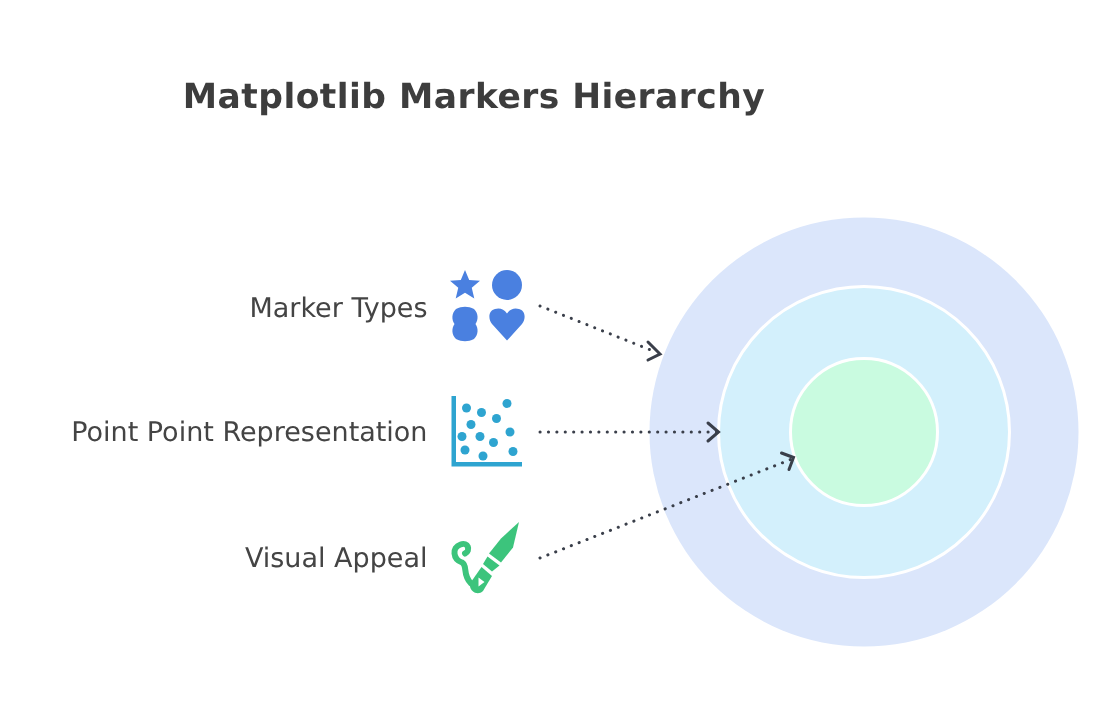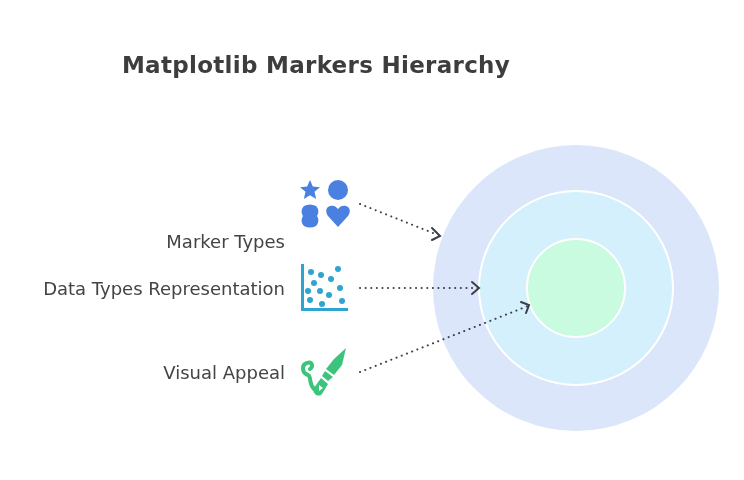--- a/index.html
+++ b/index.html
@@ -26,22 +26,22 @@
   <g fill="none" stroke="#3a3f4a" stroke-width="2" stroke-linecap="round">
     <line x1="360" y1="288" x2="478" y2="288" stroke-dasharray="0.1 5.5"></line>
     <polyline points="472,282 479,288 472,294"></polyline>
   </g>
   <g fill="none" stroke="#3a3f4a" stroke-width="2" stroke-linecap="round">
     <line x1="360" y1="372" x2="528" y2="306" stroke-dasharray="0.1 5.5"></line>
     <polyline points="521,302 529,305 526,313"></polyline>
   </g>
 </svg>
 
-<div class="label" style="top:195px;margin-top:36px;">Marker Types</div>
-<div class="label" style="top:278px;">Data Types Representation</div>
+<div class="label" style="top:195px;">Marker Types</div>
+<div class="label" style="top:278px;">Point Point Representation</div>
 <div class="label" style="top:362px;margin-left:16px;">Visual Appeal</div>
 
 <div class="icon" style="left:298px; top:178px;">
   <svg width="52" height="52" viewBox="0 0 52 52">
     <g fill="#4a80e0">
       <polygon points="12,2 14.8,8.6 22,9.2 16.5,13.8 18.2,21 12,17.2 5.8,21 7.5,13.8 2,9.2 9.2,8.6"></polygon>
       <circle cx="40" cy="12" r="10"></circle>
       <path d="M6,28 C10,26 14,26 18,28 C21,31 21,35 19,38 C21,41 21,45 18,48 C14,50 10,50 6,48 C3,45 3,41 5,38 C3,35 3,31 6,28 Z"></path>
       <path d="M40,49 L30,38 C27,34 28,29 32,28 C35,27 38,28 40,31 C42,28 45,27 48,28 C52,29 53,34 50,38 Z"></path>
     </g>

